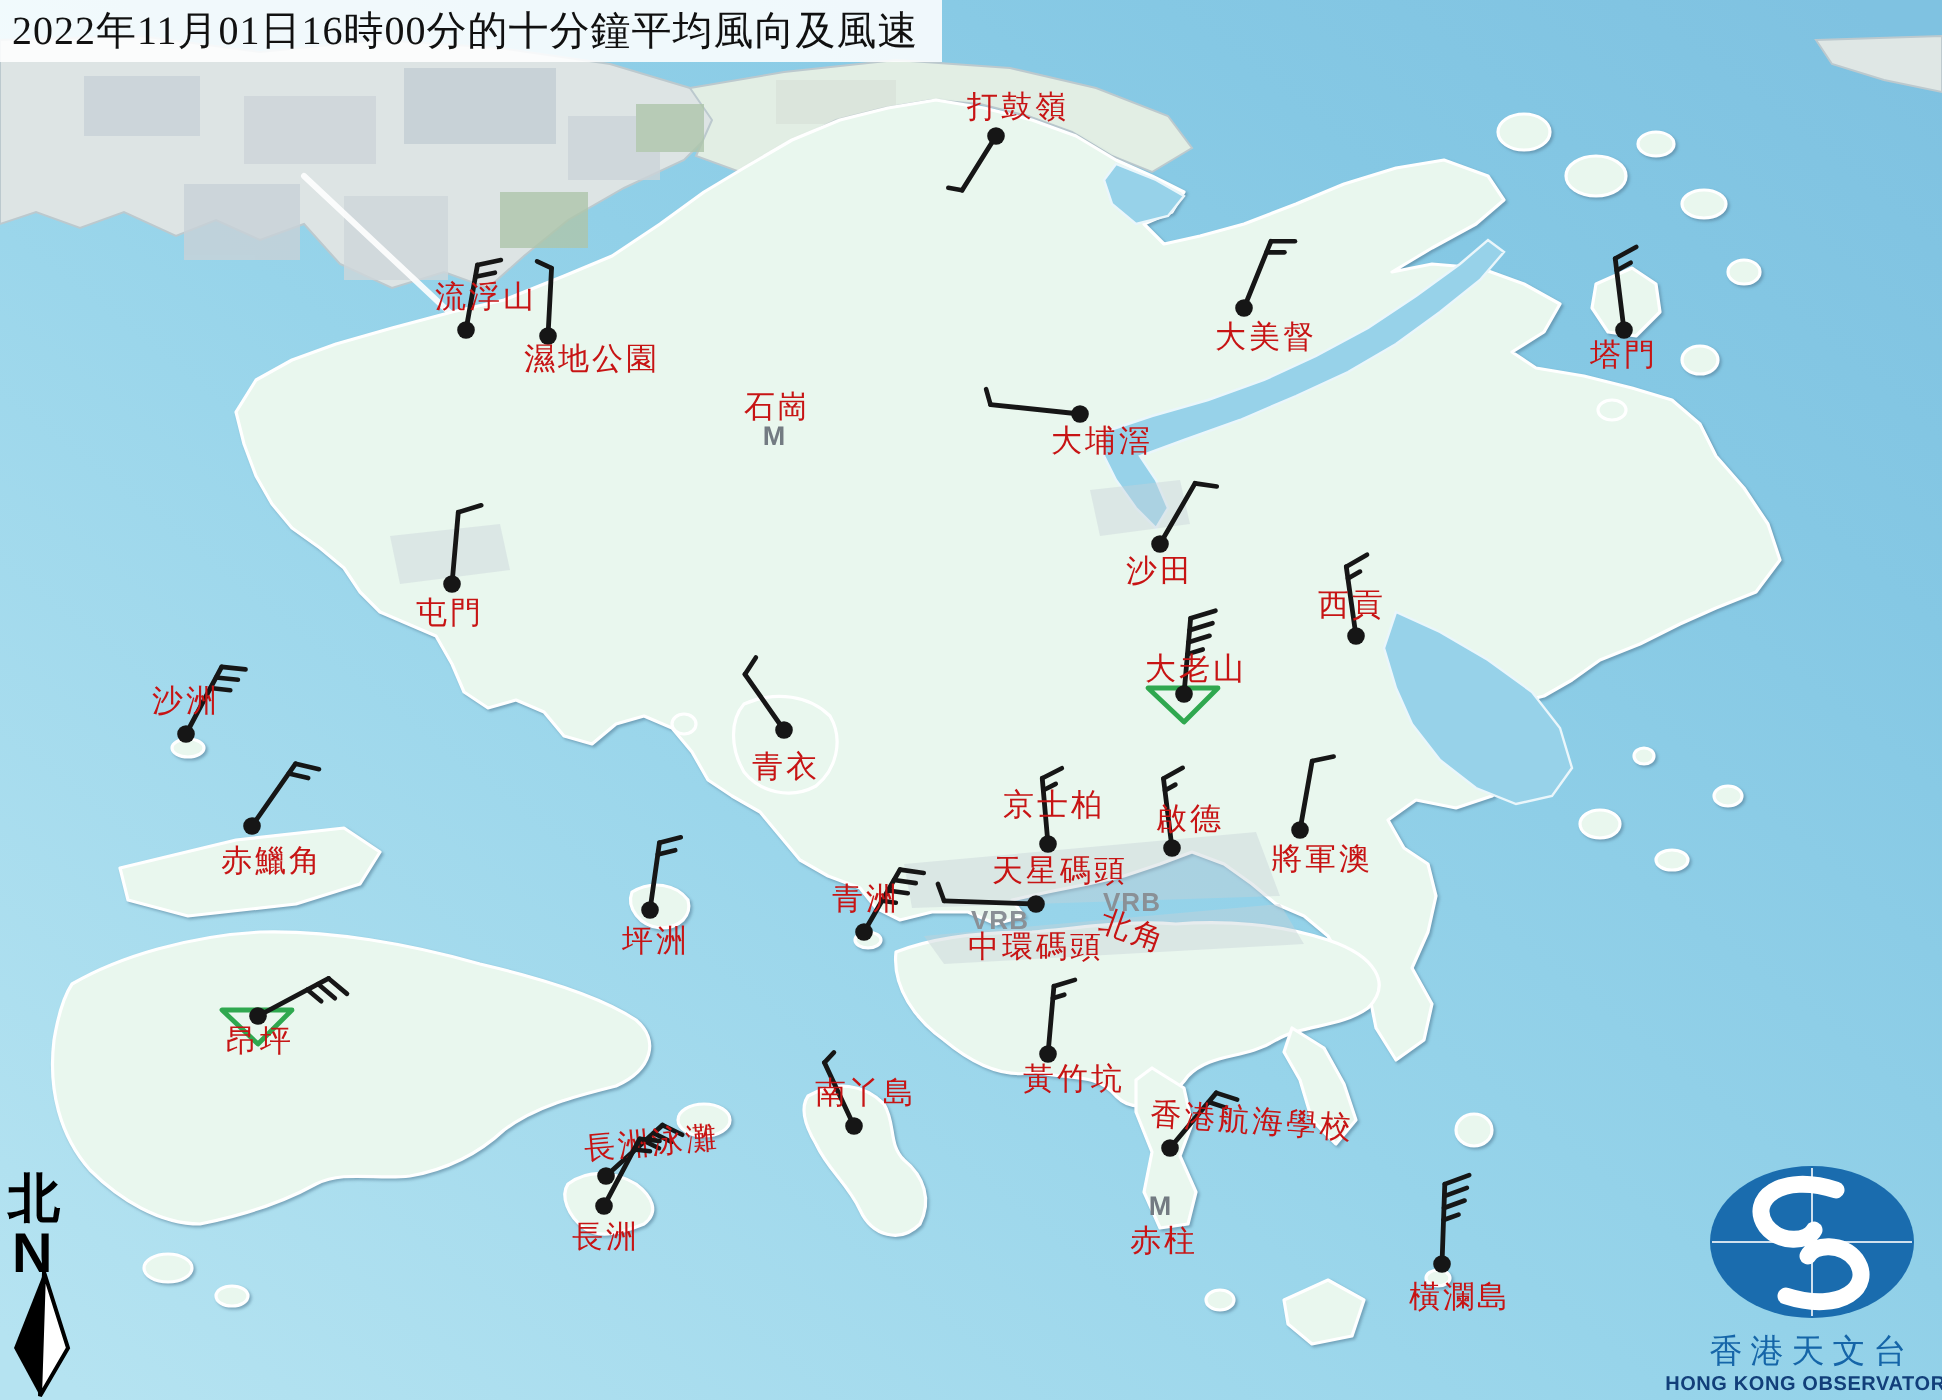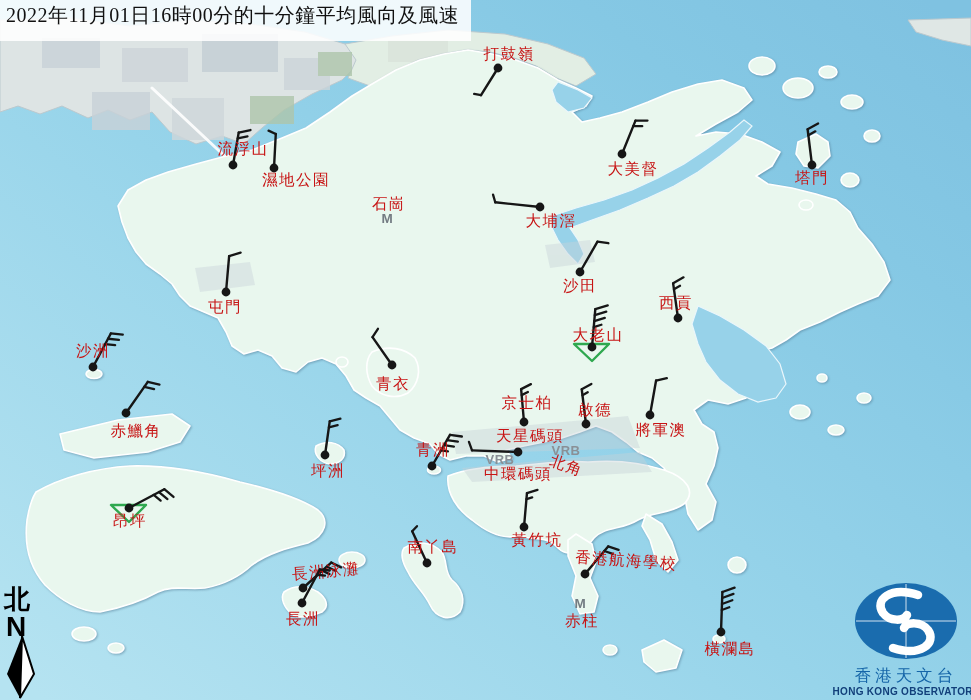--- a/index.html
+++ b/index.html
@@ -1,20 +1,20 @@
 <!DOCTYPE html>
 <html><head>
 <meta charset="utf-8">
 <style>
   html,body{margin:0;padding:0;background:#666;}
   .stage{position:relative;width:971px;height:700px;overflow:hidden;
          font-family:"Liberation Sans",sans-serif;}
   .stage svg{position:absolute;top:0;left:0;}
   .title-bar{position:absolute;top:0;left:0;background:rgba(255,255,255,.87);
-     padding:2px 12px 12px 6px;font:20px "Liberation Serif",serif;color:#111;
+     padding:2px 12px 2px 6px;font:20px "Liberation Serif",serif;color:#111;
      letter-spacing:.5px;white-space:nowrap;}
   .land-group{filter:drop-shadow(1.2px 1.4px 0.8px rgba(80,120,145,.55));}
   .stn-label{font:15.5px "Liberation Serif",serif;fill:#c71414;letter-spacing:1.5px;}
   .vrb-ind{font:bold 13px "Liberation Sans",sans-serif;fill:#8a9096;letter-spacing:.5px;}
   .m-ind{font:bold 13.5px "Liberation Sans",sans-serif;fill:#737b82;}
   .compass-cjk{font:bold 26px "Liberation Serif",serif;fill:#000;}
   .compass-n{font:bold 28px "Liberation Sans",sans-serif;fill:#000;}
   .logo-cjk{font:16.5px "Liberation Serif",serif;fill:#1565a8;letter-spacing:4px;}
   .logo-eng{font:bold 10px "Liberation Sans",sans-serif;fill:#123f7a;letter-spacing:.3px;}
 </style>

